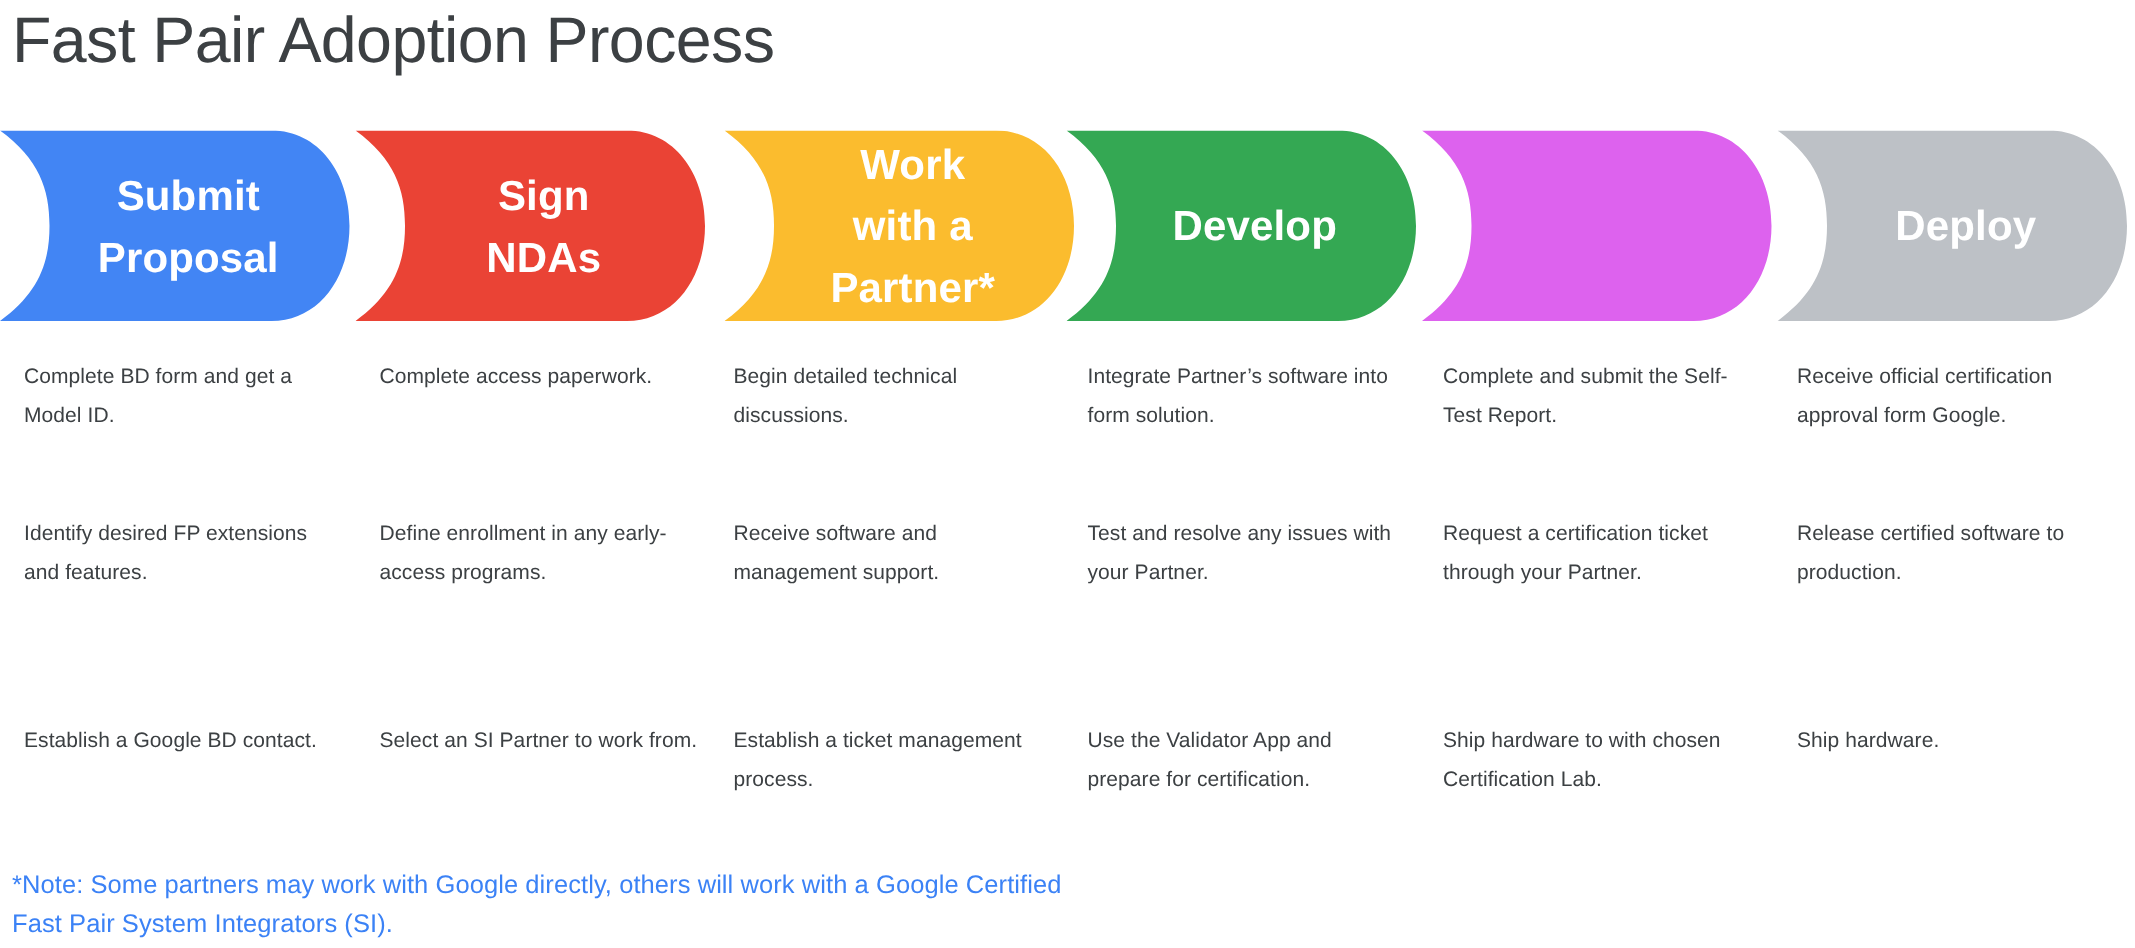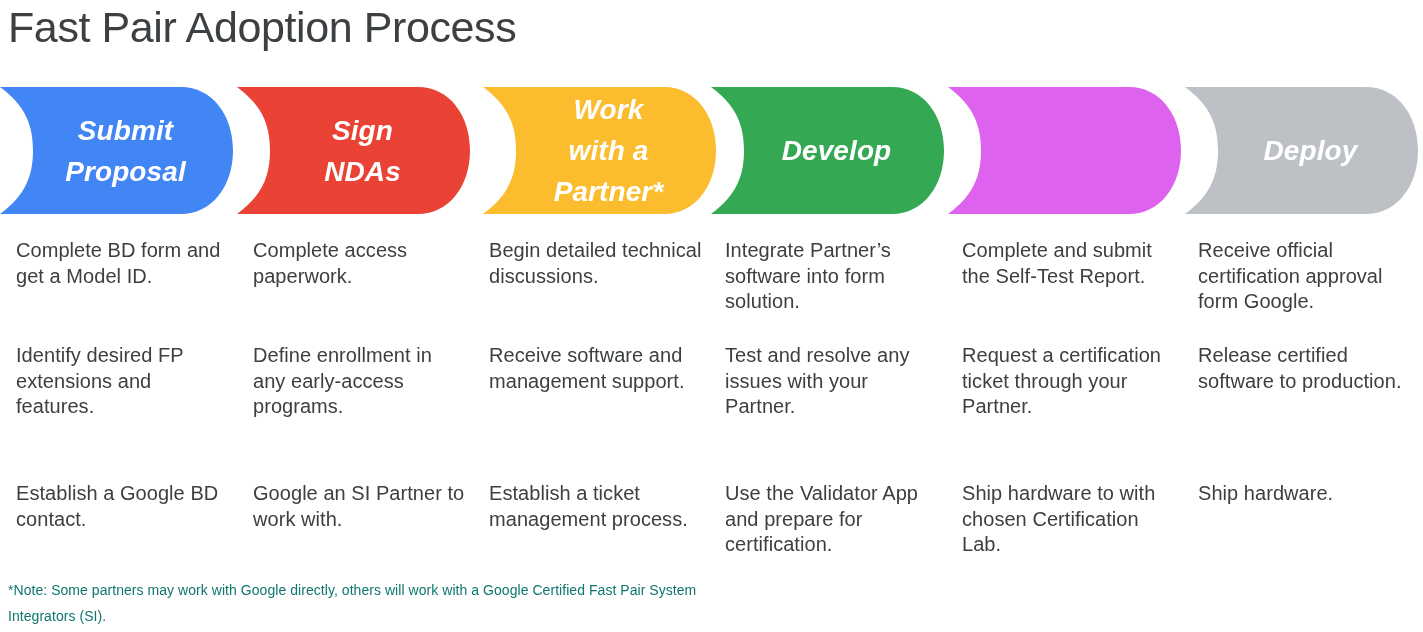--- a/index.html
+++ b/index.html
@@ -29,21 +29,20 @@
     white-space: nowrap;
   }
 
   
   #chevron-band {
     position: absolute;
     left: 0;
     top: 87px;
     width: 1160px;
     height: 127px;
-    font-style: italic;
   }
   .chevron {
     position: absolute;
     top: 0;
     width: 241px;
     height: 127px;
   }
   .chevron svg {
     position: absolute;
     inset: 0;
@@ -76,38 +75,38 @@
     top: 238px;
     width: 1423px;
     height: 330px;
   }
   .column {
     position: absolute;
     top: 0;
     width: 214px;
   }
   .col-item {
-    font-size: 20px;
+    font-size: 14px;
     line-height: 25.5px;
     color: #3c4043;
     letter-spacing: 0.05px;
   }
   .col-item.slot0 { position: absolute; top: 0px; }
   .col-item.slot1 { position: absolute; top: 105px; }
   .col-item.slot2 { position: absolute; top: 223px; margin-top: 20px; }
 
   
   #footnote {
     position: absolute;
     left: 8px;
     top: 577px;
     width: 700px;
-    font-size: 14px;
+    font-size: 17px;
     line-height: 26px;
-    color: #0f766e;
+    color: #3b82f6;
     letter-spacing: 0.05px;
   }
 </style>
 </head>
 <body>
 
 <div id="page-title">Fast Pair Adoption Process</div>
 
 <div id="chevron-band">
     <div class="chevron" style="left: 0px;">
@@ -153,21 +152,21 @@
 
 <div id="columns">
     <div class="column" style="left: 16px;">
       <div class="col-item slot0">Complete BD form and get a Model ID.</div>
       <div class="col-item slot1">Identify desired FP extensions and features.</div>
       <div class="col-item slot2">Establish a Google BD contact.</div>
     </div>
     <div class="column" style="left: 253px;">
       <div class="col-item slot0">Complete access paperwork.</div>
       <div class="col-item slot1">Define enrollment in any early-access programs.</div>
-      <div class="col-item slot2">Google an SI Partner to work with.</div>
+      <div class="col-item slot2">Select an SI Partner to work from.</div>
     </div>
     <div class="column" style="left: 489px;">
       <div class="col-item slot0">Begin detailed technical discussions.</div>
       <div class="col-item slot1">Receive software and management support.</div>
       <div class="col-item slot2">Establish a ticket management process.</div>
     </div>
     <div class="column" style="left: 725px;">
       <div class="col-item slot0">Integrate Partner’s software into form solution.</div>
       <div class="col-item slot1">Test and resolve any issues with your Partner.</div>
       <div class="col-item slot2">Use the Validator App and prepare for certification.</div>

